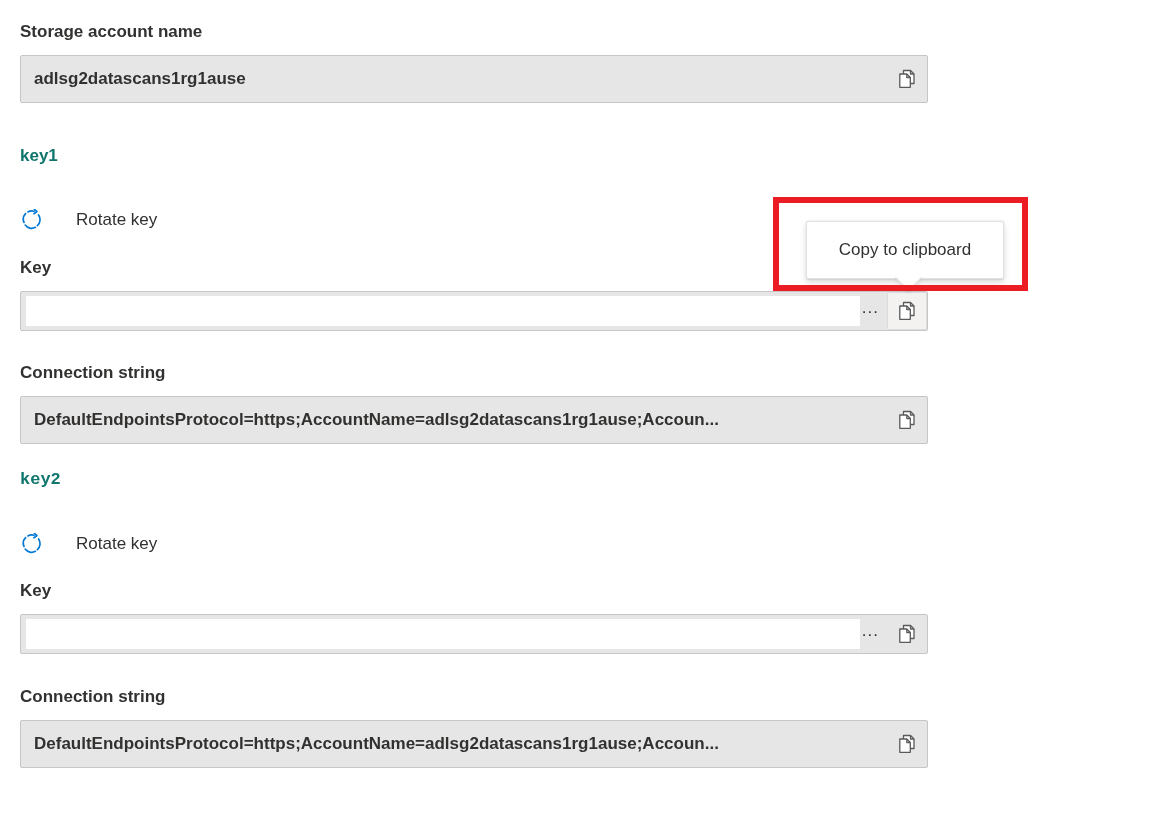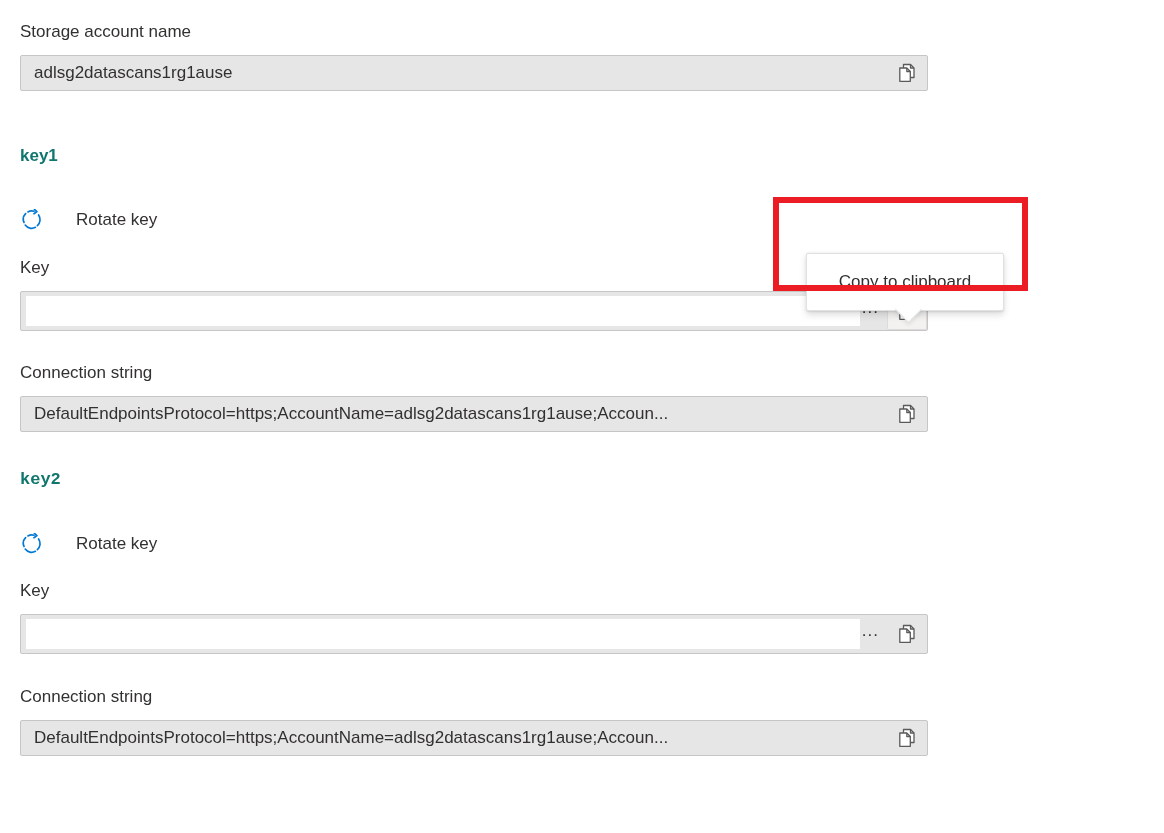--- a/index.html
+++ b/index.html
@@ -25,42 +25,43 @@
   }
 
   
   .abs { position: absolute; }
 
   
   .field-label {
     font-size: 17px;
     line-height: 22px;
     color: #323130;
-    font-weight: 400;
+    font-weight: 700;
     white-space: nowrap;
   }
 
   
   .section-heading {
     font-size: 17px;
     line-height: 22px;
     font-weight: 700;
     color: #0f766e;
     white-space: nowrap;
   }
 
   
   .ro-field {
     box-sizing: border-box;
     background: #e6e6e6;
     border: 1px solid #c8c6c4;
     border-radius: 2px;
     display: flex;
     align-items: center;
-    height: 36px;
+    height: 48px;
+    font-weight: bold;
   }
   .ro-field .ro-text {
     flex: 1 1 auto;
     font-size: 17px;
     line-height: 22px;
     color: #323130;
     padding-left: 13px;
     padding-right: 6px;
     white-space: nowrap;
     overflow: hidden;
@@ -292,20 +293,20 @@
         <svg width="18" height="20" viewBox="0 0 18 20">
           <path d="M5.5 1.5 H12.5 L16.0 5.0 V14.5 H5.5 Z" fill="#ffffff" stroke="#5a5a5a" stroke-width="1.3" stroke-linejoin="round"></path>
           <path d="M12.5 1.5 V5.0 H16.0" fill="none" stroke="#5a5a5a" stroke-width="1.3" stroke-linejoin="round"></path>
           <path d="M1.8 5.0 H8.8 L12.3 8.5 V18.3 H1.8 Z" fill="#ffffff" stroke="#5a5a5a" stroke-width="1.3" stroke-linejoin="round"></path>
           <path d="M8.8 5.0 V8.5 H12.3" fill="none" stroke="#5a5a5a" stroke-width="1.3" stroke-linejoin="round"></path>
         </svg>
       </span>
     </div>
   </div>
 
-  <div class="tooltip" style="left:806px; top:221px; width:196px; height:56px;margin-top:32px;">
+  <div class="tooltip" style="left:806px; top:221px; width:196px; height:56px;">
     <div class="tip-text">Copy to clipboard</div>
     <div class="tip-arrow"></div>
   </div>
 
   <div class="annotation-rect" style="left:773px; top:197px; width:255px; height:94px;"></div>
 
 </div>
 
 </body></html>

